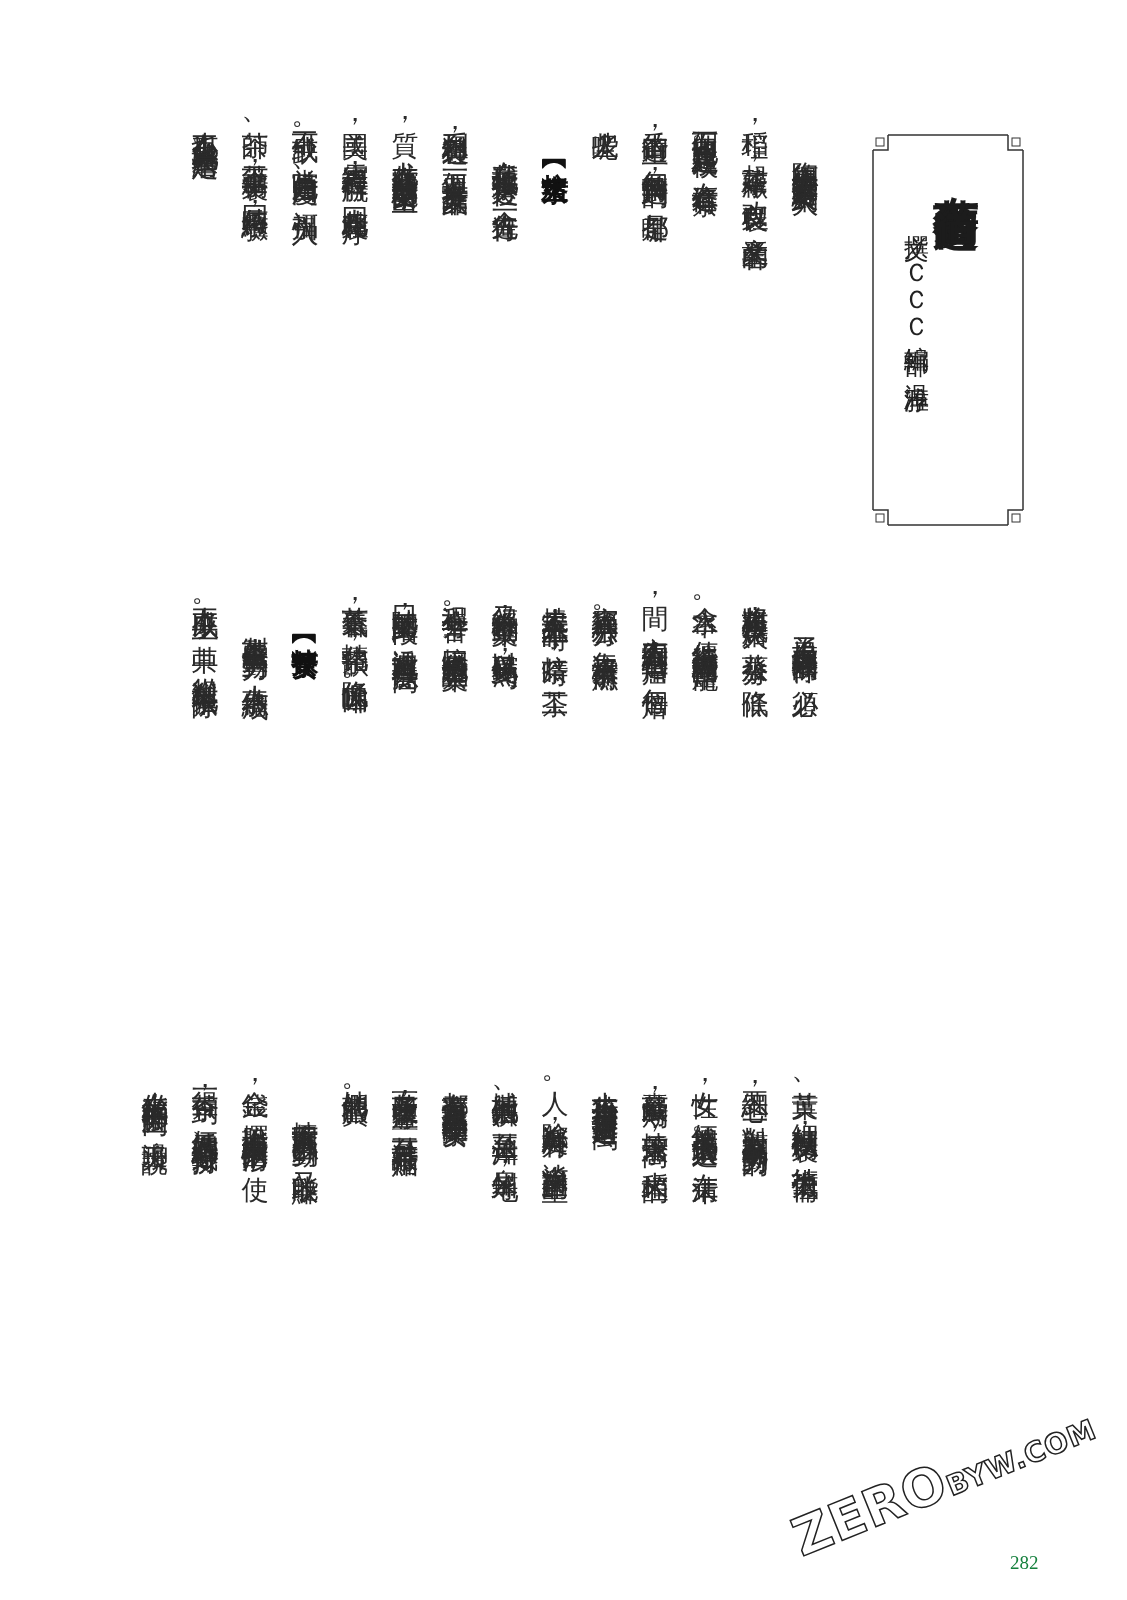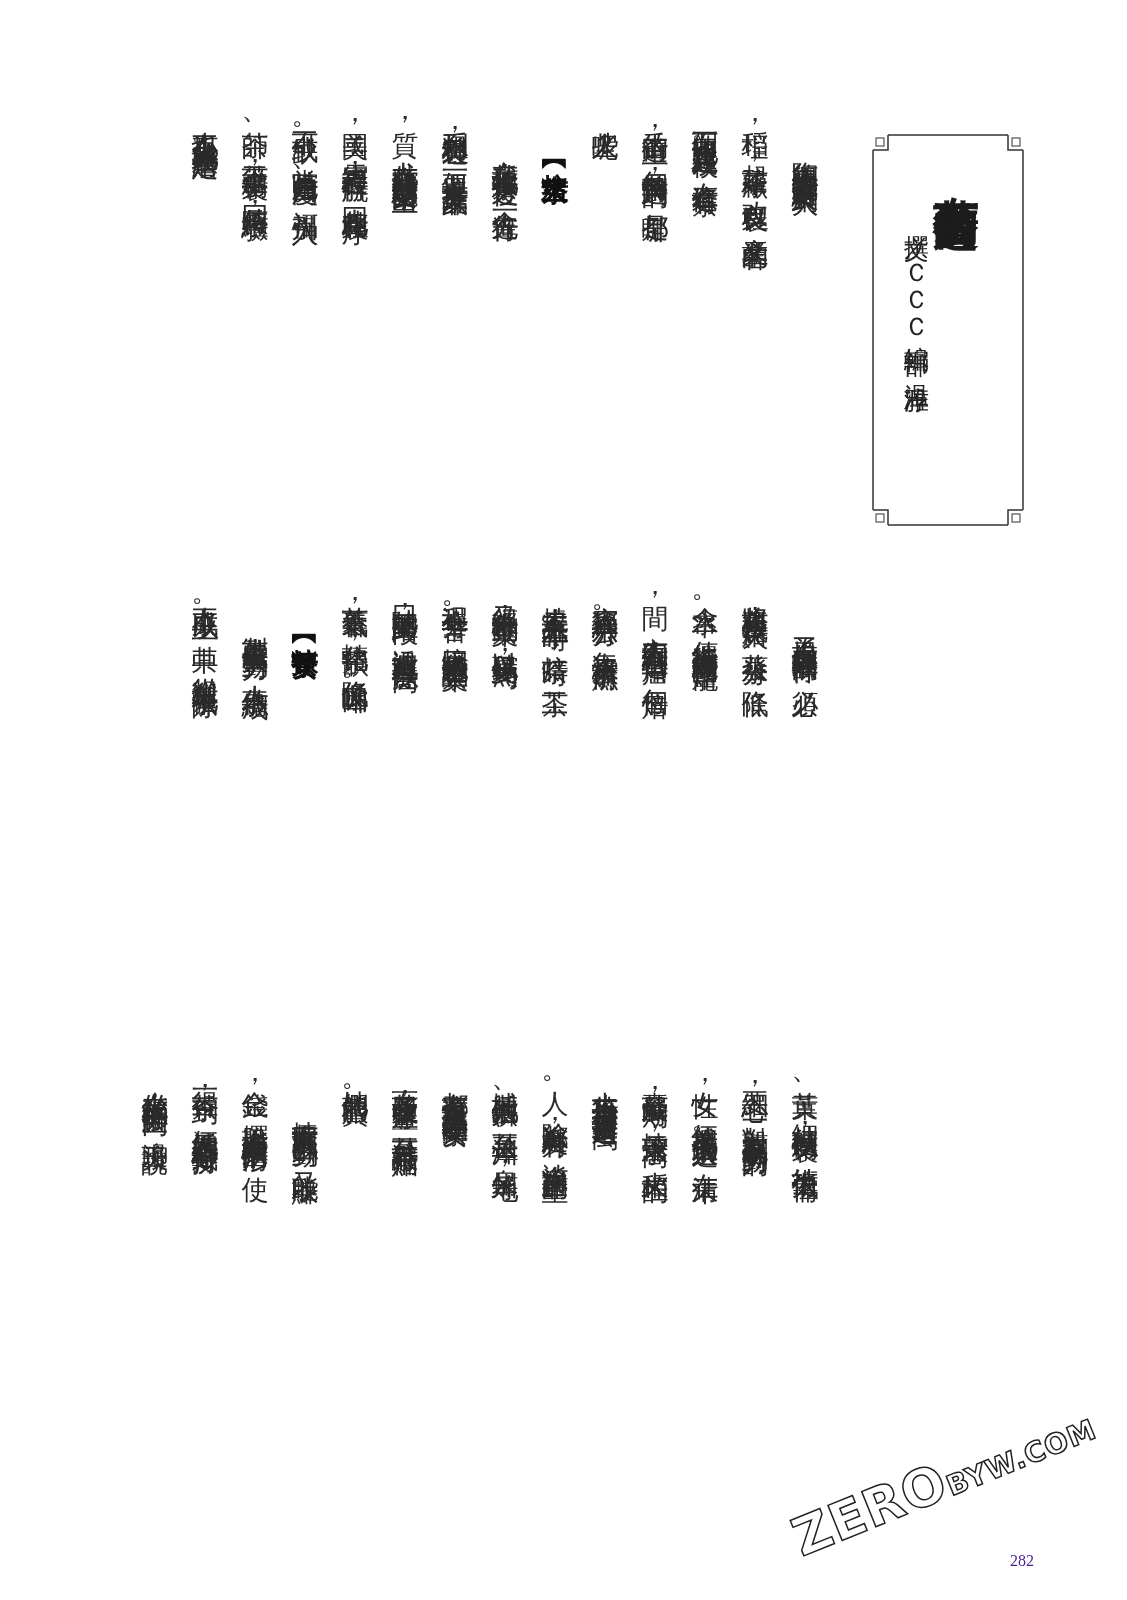--- a/index.html
+++ b/index.html
@@ -17,22 +17,22 @@
   #band2 { top: 585px; height: 440px; }
   #band3 { top: 1070px; height: 440px; }
   
   .title-box { position: absolute; left: 868px; top: 120px; width: 160px; height: 420px; }
   .title-box svg { position: absolute; left: 0; top: 0; }
   .title { position: absolute; right: 40px; top: 40px; writing-mode: vertical-rl;
            text-orientation: upright; font-size: 46px; font-weight: bold; color: #1c1c1c;
            letter-spacing: 2px; }
   .byline { position: absolute; right: 95px; top: 95px; writing-mode: vertical-rl;
             text-orientation: upright; font-size: 25px; color: #222; letter-spacing: 2px; }
-  .page-number { position: absolute; left: 1010px; top: 1552px; font-size: 16px;
-                 font-family: "Liberation Serif", serif; color: #4c1d95; }
+  .page-number { position: absolute; left: 1010px; top: 1552px; font-size: 19px;
+                 font-family: "Liberation Serif", serif; color: #15803d; }
   .watermark { position: absolute; left: 795px; top: 1510px; transform: rotate(-22deg);
                transform-origin: left center; font-family: "DejaVu Sans", sans-serif;
                font-weight: bold; white-space: nowrap; color: #fff;
                -webkit-text-stroke: 1.5px #222; letter-spacing: 1px; }
   .watermark .big { font-size: 52px; }
   .watermark .small { font-size: 28px; }
 </style>
 </head>
 <body>
 

